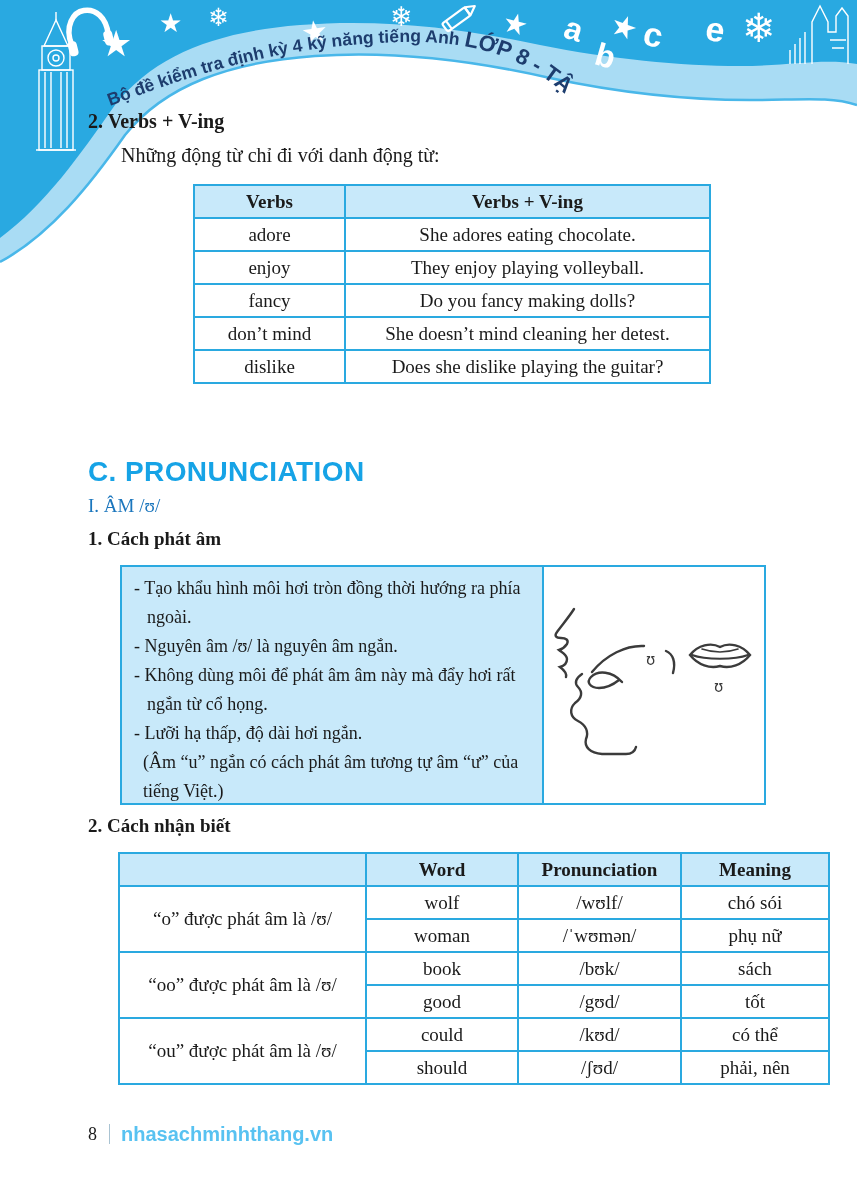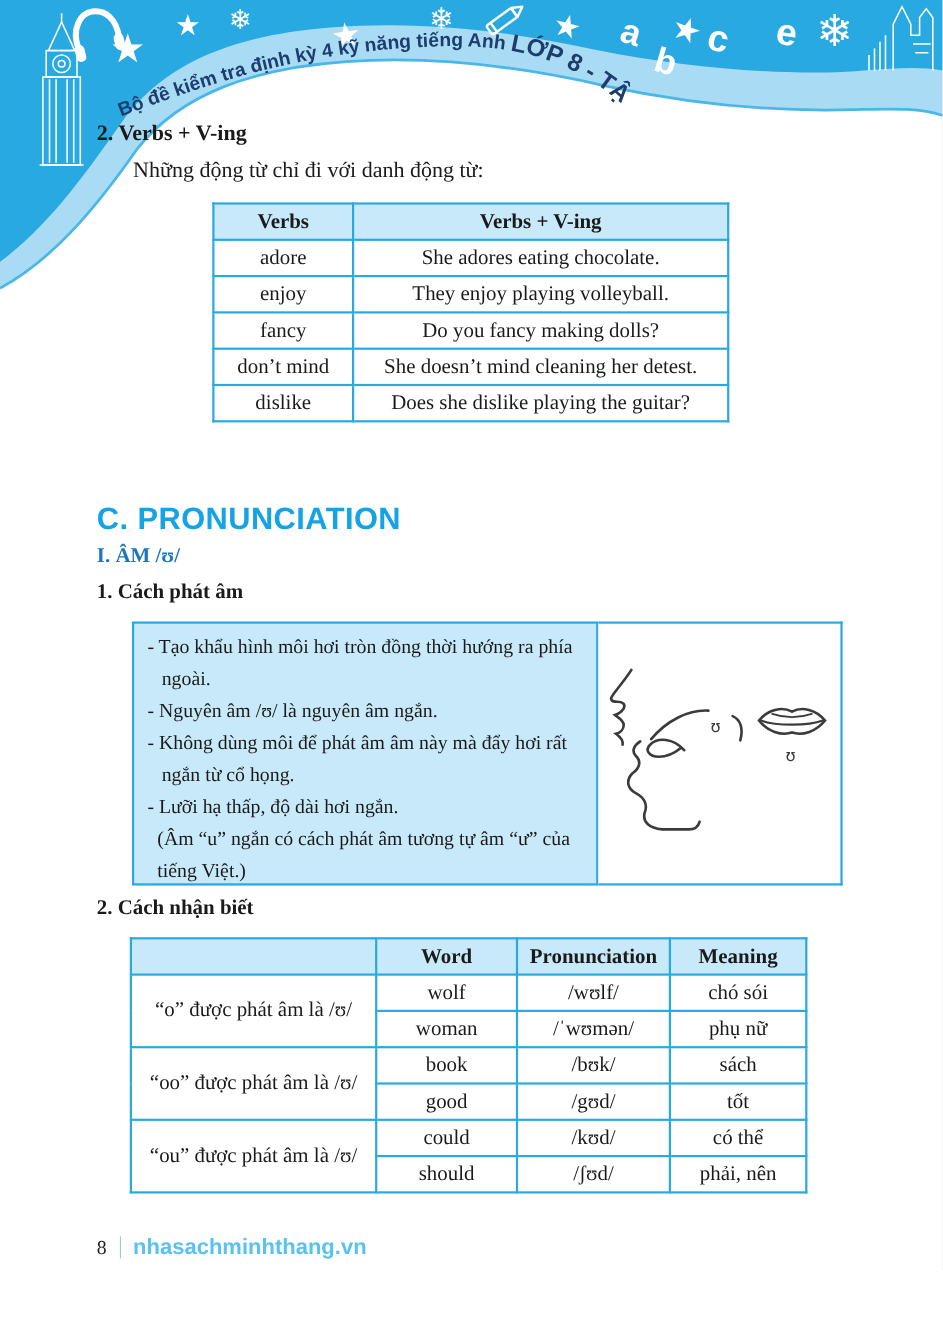--- a/index.html
+++ b/index.html
@@ -5,27 +5,27 @@
   html,body{margin:0;padding:0;background:#e8e8e8;}
   .page{position:relative;width:857px;height:1200px;margin:0 auto;background:#ffffff;overflow:hidden;
         font-family:"Liberation Serif","DejaVu Serif",serif;color:#1a1a1a;}
   .banner-svg{position:absolute;top:0;left:0;}
   .abs{position:absolute;}
   
   .h-verbs{top:110px;left:88px;font-size:20px;font-weight:bold;margin:0;}
   .p-intro{top:144px;left:121px;font-size:20px;margin:0;}
   .h-pron{top:456px;left:88px;font-size:28px;font-weight:bold;letter-spacing:.4px;
           font-family:"Liberation Sans","DejaVu Sans",sans-serif;margin:0;}
-  .h-am{top:495px;left:88px;font-size:19px;font-weight:bold;margin:0;}
+  .h-am{top:495px;left:88px;font-size:19px;font-weight:normal;margin:0;}
   .h-sub1{top:528px;left:88px;font-size:19px;font-weight:bold;margin:0;}
   .h-sub2{top:815px;left:88px;font-size:19px;font-weight:bold;margin:0;}
   
   table{border-collapse:collapse;}
   td,th{border:2px solid #2aa9e0;text-align:center;vertical-align:middle;
-        font-size:19px;padding:0 0;background:#fff;}
+        font-size:19px;padding:0 12px;background:#fff;}
   th{font-weight:bold;}
   .t-verbs{top:184px;left:193px;}
   .t-verbs th{height:31px;}
   .t-verbs td{height:31px;}
   .t-verbs .c1{width:125px;}
   .t-verbs .c2{width:339px;}
   .t-recog{top:852px;left:118px;}
   .t-recog th{height:31px;}
   .t-recog td{height:31px;}
   .t-recog .c1{width:221px;}

